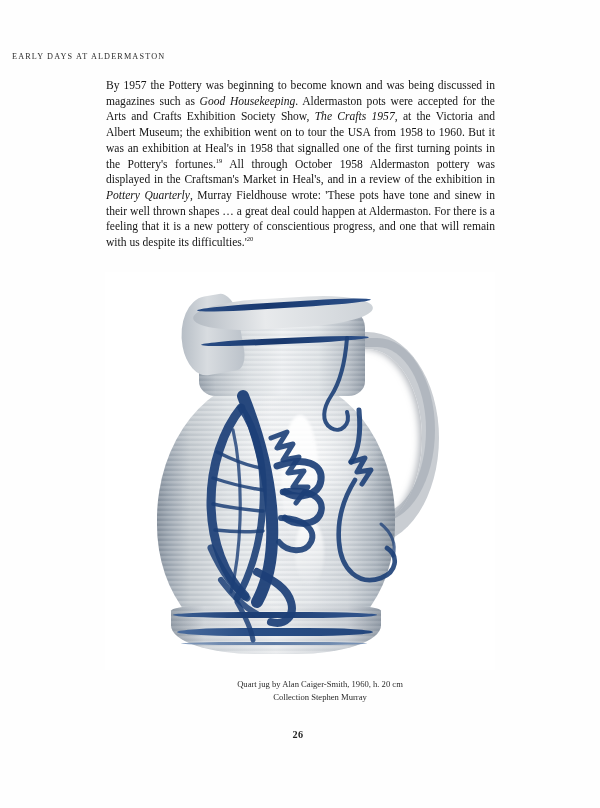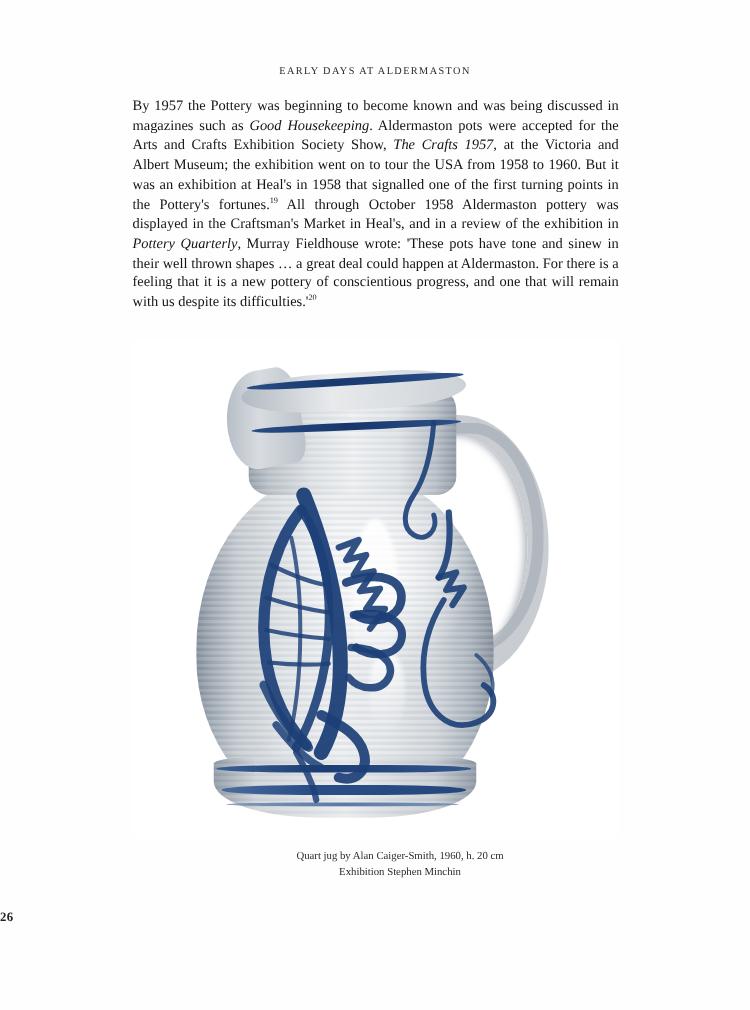--- a/index.html
+++ b/index.html
@@ -21,27 +21,27 @@
     inset: 0;
     background: #fefefe;
   }
 
   
   .running-head {
     position: absolute;
     top: 52px;
     left: 0;
     right: 0;
-    text-align: center;
     font-size: 8.2px;
     letter-spacing: 1.15px;
     color: #2a2a2a;
     font-family: "Liberation Serif", serif;
     text-transform: uppercase;
     white-space: nowrap;
+    padding-left: 12px;
   }
 
   
   .body-block {
     position: absolute;
     top: 78px;
     left: 106px;
     width: 389px;
     font-size: 11.55px;
     line-height: 15.7px;
@@ -250,20 +250,21 @@
     color: #2b2b2b;
     padding-left: 40px;
   }
 
   
   .folio {
     position: absolute;
     top: 729px;
     left: 0;
     right: 4px;
+    text-align: center;
     font-size: 10.2px;
     letter-spacing: .4px;
     color: #232323;
     font-weight: bold;
   }
 </style>
 </head>
 <body>
 
 <div class="page">
@@ -332,18 +333,18 @@
             <path d="M236 244 C246 252 252 264 248 276" stroke-width="3" opacity=".75"></path>
           </g>
         </svg>
 
       </div>
     </div>
   </div>
 
   <div class="caption">
     <div>Quart jug by Alan Caiger-Smith, 1960, h. 20 cm</div>
-    <div>Exhibition Stephen Minchin</div>
+    <div>Collection Stephen Murray</div>
   </div>
 
   <div class="folio">26</div>
 
 </div>
 
 </body></html>

